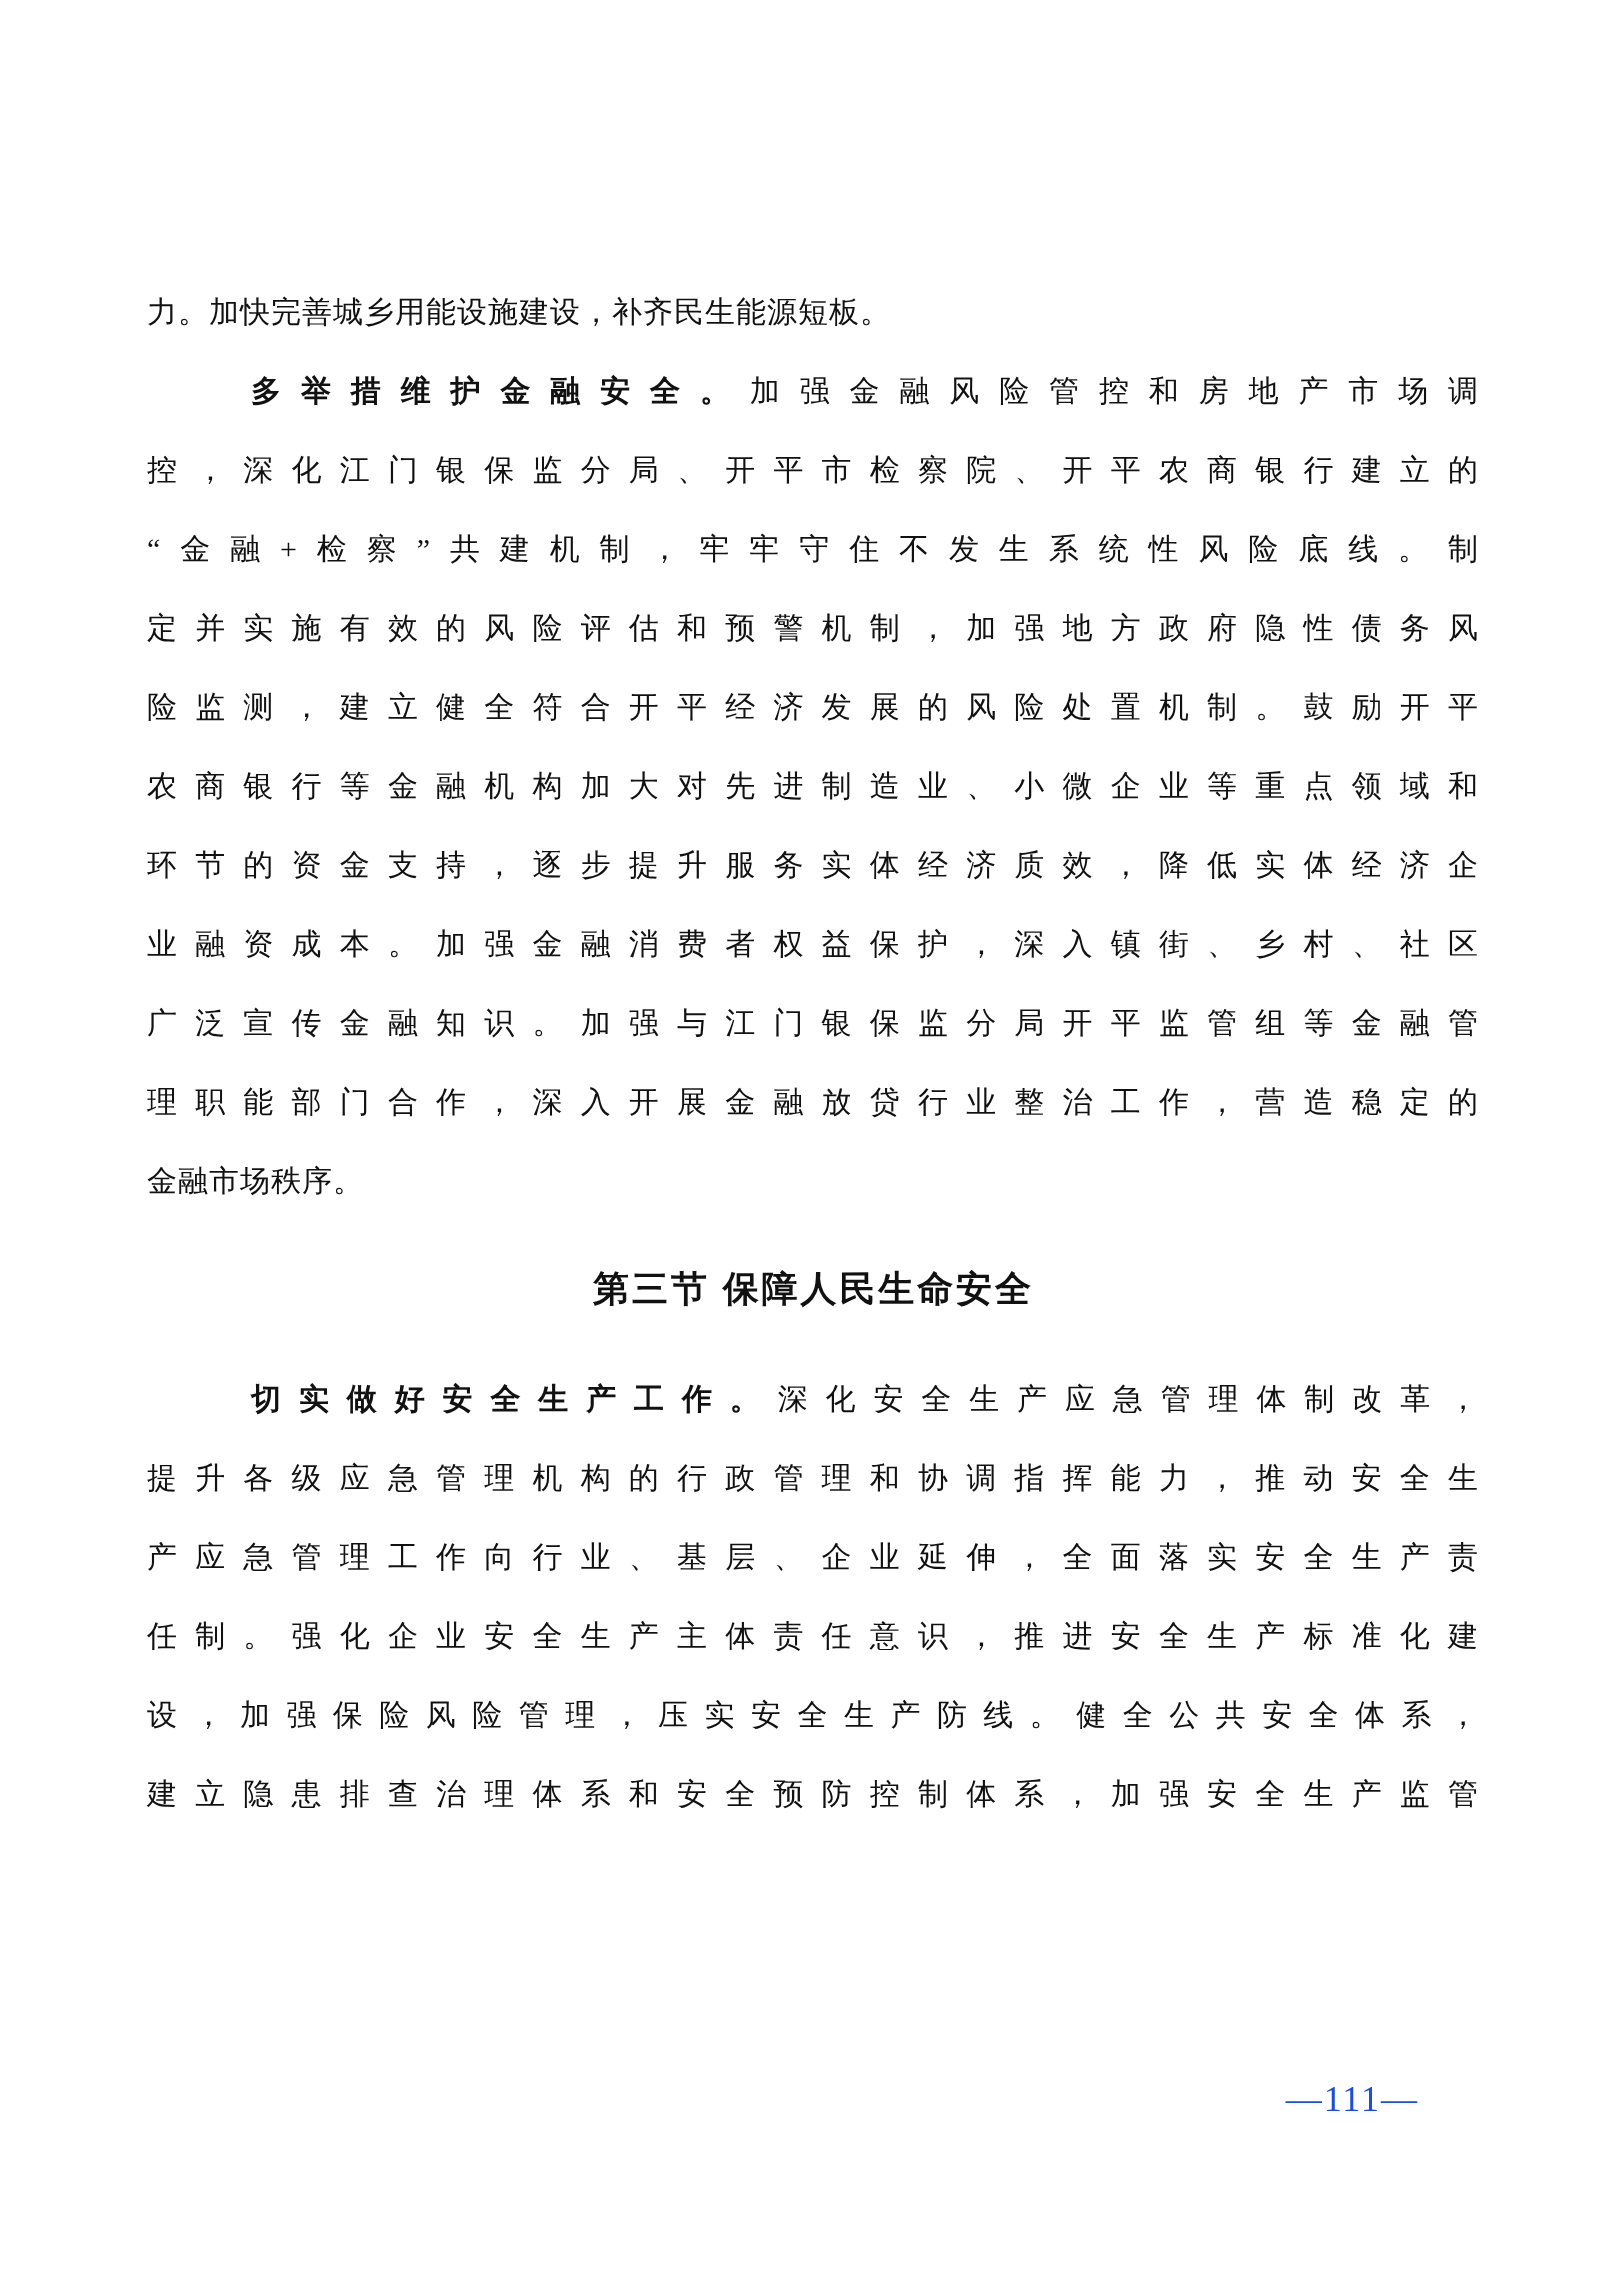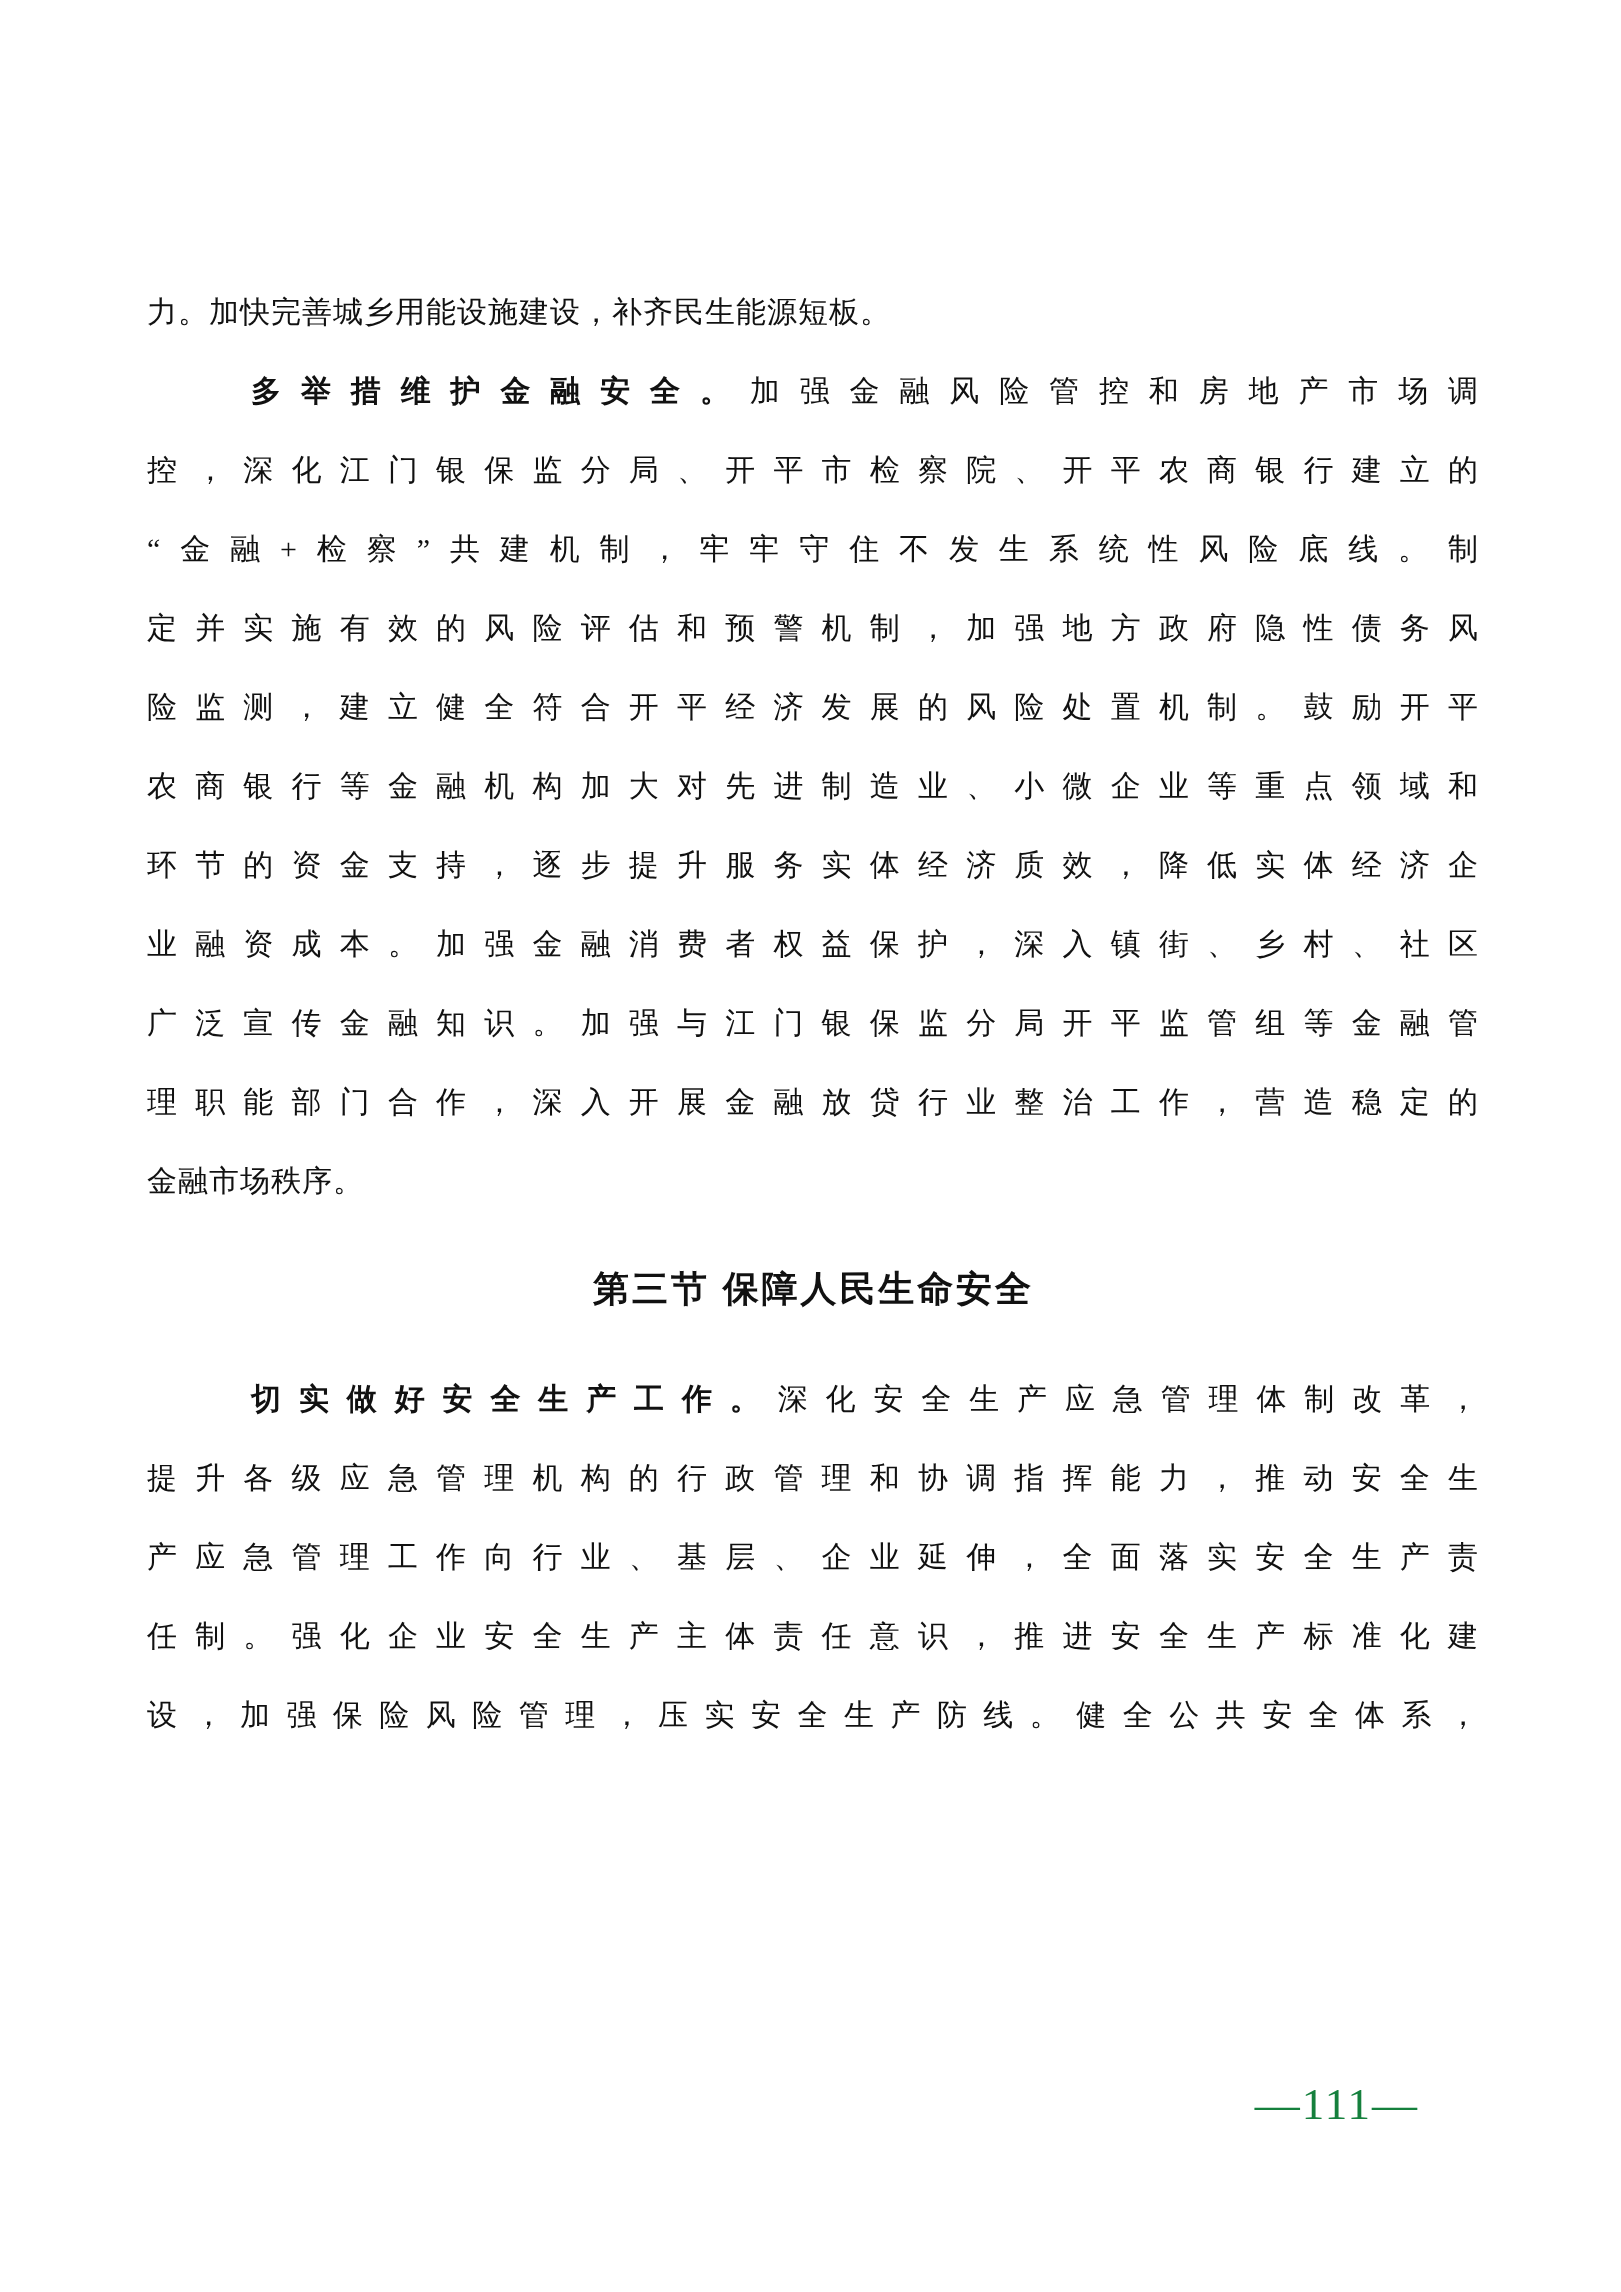--- a/index.html
+++ b/index.html
@@ -56,24 +56,24 @@
     letter-spacing: 2.9px;
     height: 79px;
     line-height: 79px;
     margin-top: 29px;
     margin-bottom: 31px;
   }
   .page-number {
     position: absolute;
     right: 202px;
     top: 2078px;
-    font-size: 45px;
+    font-size: 36px;
     letter-spacing: 2px;
     font-family: "Liberation Serif", "DejaVu Serif", serif;
-    color: #15803d;
+    color: #1d4ed8;
   }
 </style>
 </head>
 <body>
 
 <div class="page">
   <div class="text-block">
       <div class="ln ln-end"><span>力。加快完善城乡用能设施建设，补齐民生能源短板。</span></div>
       <div class="ln ln-indent-justify"><span class="lead">多举措维护金融安全。</span><span>加强金融风险管控和房地产市场调</span></div>
       <div class="ln ln-justify"><span>控，深化江门银保监分局、开平市检察院、开平农商银行建立的</span></div>
@@ -85,16 +85,17 @@
       <div class="ln ln-justify"><span>业融资成本。加强金融消费者权益保护，深入镇街、乡村、社区</span></div>
       <div class="ln ln-justify"><span>广泛宣传金融知识。加强与江门银保监分局开平监管组等金融管</span></div>
       <div class="ln ln-justify"><span>理职能部门合作，深入开展金融放贷行业整治工作，营造稳定的</span></div>
       <div class="ln ln-end"><span>金融市场秩序。</span></div>
       <div class="ln ln-heading"><span>第三节  保障人民生命安全</span></div>
       <div class="ln ln-indent-justify"><span class="lead">切实做好安全生产工作。</span><span>深化安全生产应急管理体制改革，</span></div>
       <div class="ln ln-justify"><span>提升各级应急管理机构的行政管理和协调指挥能力，推动安全生</span></div>
       <div class="ln ln-justify"><span>产应急管理工作向行业、基层、企业延伸，全面落实安全生产责</span></div>
       <div class="ln ln-justify"><span>任制。强化企业安全生产主体责任意识，推进安全生产标准化建</span></div>
       <div class="ln ln-justify"><span>设，加强保险风险管理，压实安全生产防线。健全公共安全体系，</span></div>
+      <div class="ln ln-justify"><span>建立隐患排查治理体系和安全预防控制体系，加强安全生产监管</span></div>
     </div>
   <div class="page-number">—111—</div>
 </div>
 
 
 </body></html>

